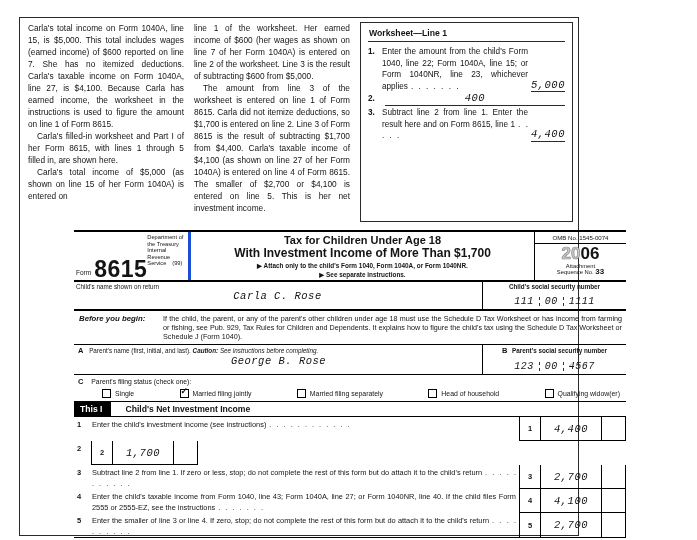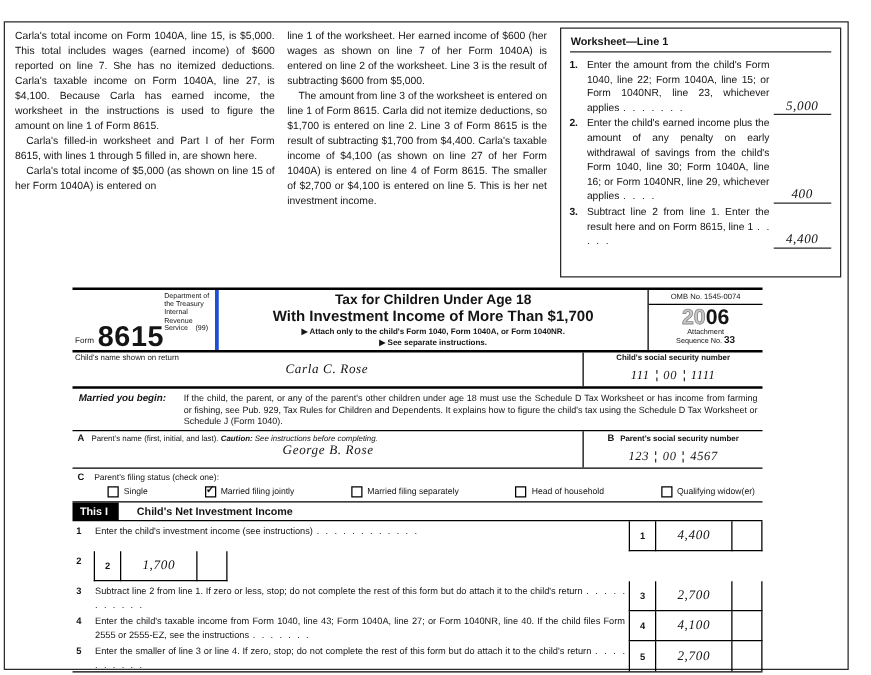--- a/index.html
+++ b/index.html
@@ -3,40 +3,40 @@
 <meta charset="utf-8">
 <style>
   html,body { margin:0; padding:0; background:#f4f4f4; }
   .canvas {
     width:697px; height:540px; position:relative; background:#fff;
     font-family:"Liberation Sans", sans-serif; color:#141414; overflow:hidden;
     box-sizing:border-box;
   }
   .page-title { position:absolute; top:0px; left:4px; font-size:13.5px; font-weight:bold; }
   .outer {
-    position:absolute; top:17px; left:3px; width:676px; height:519px;
+    position:absolute; top:17px; left:19px; width:560px; height:519px;
     border:1px solid #2a2a2a; box-sizing:border-box; padding:4px 5px 2px 8px;
   }
 
   
   .cols { display:flex; gap:10px; height:205px; }
   .textcol { width:211px; font-size:8.3px; line-height:12px; text-align:justify; }
   .textcol p { margin:0; }
   .textcol p.indent { text-indent:9px; }
   .wscol { width:229px; }
   .wsbox { border:1px solid #2a2a2a; box-sizing:border-box; height:200px; padding:3px 7px 4px 7px; }
   .ws-title { font-weight:bold; font-size:8.7px; border-bottom:1px solid #2a2a2a; padding:2px 0 3px 1px; margin-bottom:4px; }
   .ws-item { display:flex; font-size:8.2px; line-height:11.6px; margin-bottom:1px; }
   .ws-num { width:14px; font-weight:bold; flex:none; }
   .ws-text { width:146px; text-align:justify; flex:none; }
   .ws-val {
     flex:1; align-self:flex-end; border-bottom:1px solid #2a2a2a;
     text-align:center; margin-left:3px; padding-bottom:0px;
   }
-  .handw { font-family:Liberation Serif, serif; font-style:italic; letter-spacing:0.5px; }
+  .handw { font-family:Liberation Mono, monospace; font-style:italic; letter-spacing:0.5px; }
   .ws-val.handw { font-size:10.5px; }
   .dots { word-spacing:3px; margin-left:3px; }
 
   
   .form { margin-left:46px; margin-top:3px; width:552px; }
   .f-header { display:flex; border-top:2px solid #000; border-bottom:2px solid #000; }
   .fh-left { width:117px; border-right:3px solid #1d4ed8; box-sizing:border-box; padding:2px 3px 1px 2px;
              display:flex; }
   .fh-formline { display:flex; align-items:flex-end; gap:3px; }
   .fh-form-word { font-size:6.5px; padding-bottom:3px; }
@@ -127,21 +127,20 @@
           <div class="ws-title">Worksheet—Line 1</div>
 
           <div class="ws-item">
             <span class="ws-num">1.</span>
             <span class="ws-text"><span>Enter the amount from the child's Form 1040, line 22; Form 1040A, line 15; or Form 1040NR, line 23, whichever applies</span><span class="dots">. . . . . . .</span></span>
             <span class="ws-val handw">5,000</span>
           </div>
 
           <div class="ws-item">
             <span class="ws-num">2.</span>
-            <span class="ws-text"><span>Enter the child's earned income plus the amount of any penalty on early withdrawal of savings from the child's Form 1040, line 30; Form 1040A, line 16; or Form 1040NR, line 29, whichever applies</span><span class="dots">. . . .</span></span>
             <span class="ws-val handw">400</span>
           </div>
 
           <div class="ws-item">
             <span class="ws-num">3.</span>
             <span class="ws-text"><span>Subtract line 2 from line 1. Enter the result here and on Form 8615, line 1</span><span class="dots">. . . . .</span></span>
             <span class="ws-val handw">4,400</span>
           </div>
         </div>
       </div>
@@ -197,21 +196,21 @@
             <span>111</span>
             <span class="ssn-sep"></span>
             <span>00</span>
             <span class="ssn-sep"></span>
             <span>1111</span>
           </div>
         </div>
       </div>
 
       <div class="f-before">
-        <div class="fb-label">Married you begin:</div>
+        <div class="fb-label">Before you begin:</div>
         <div class="fb-text">If the child, the parent, or any of the parent's other children under age 18 must use the Schedule D Tax Worksheet or has income from farming or fishing, see Pub. 929, Tax Rules for Children and Dependents. It explains how to figure the child's tax using the Schedule D Tax Worksheet or Schedule J (Form 1040).</div>
       </div>
 
       <div class="f-ab">
         <div class="fa">
           <div class="fa-head">
             <span class="letter">A</span>
             <span>Parent's name (first, initial, and last).</span>
             <span class="caut">Caution:</span>
             <span class="cauttext">See instructions before completing.</span>

